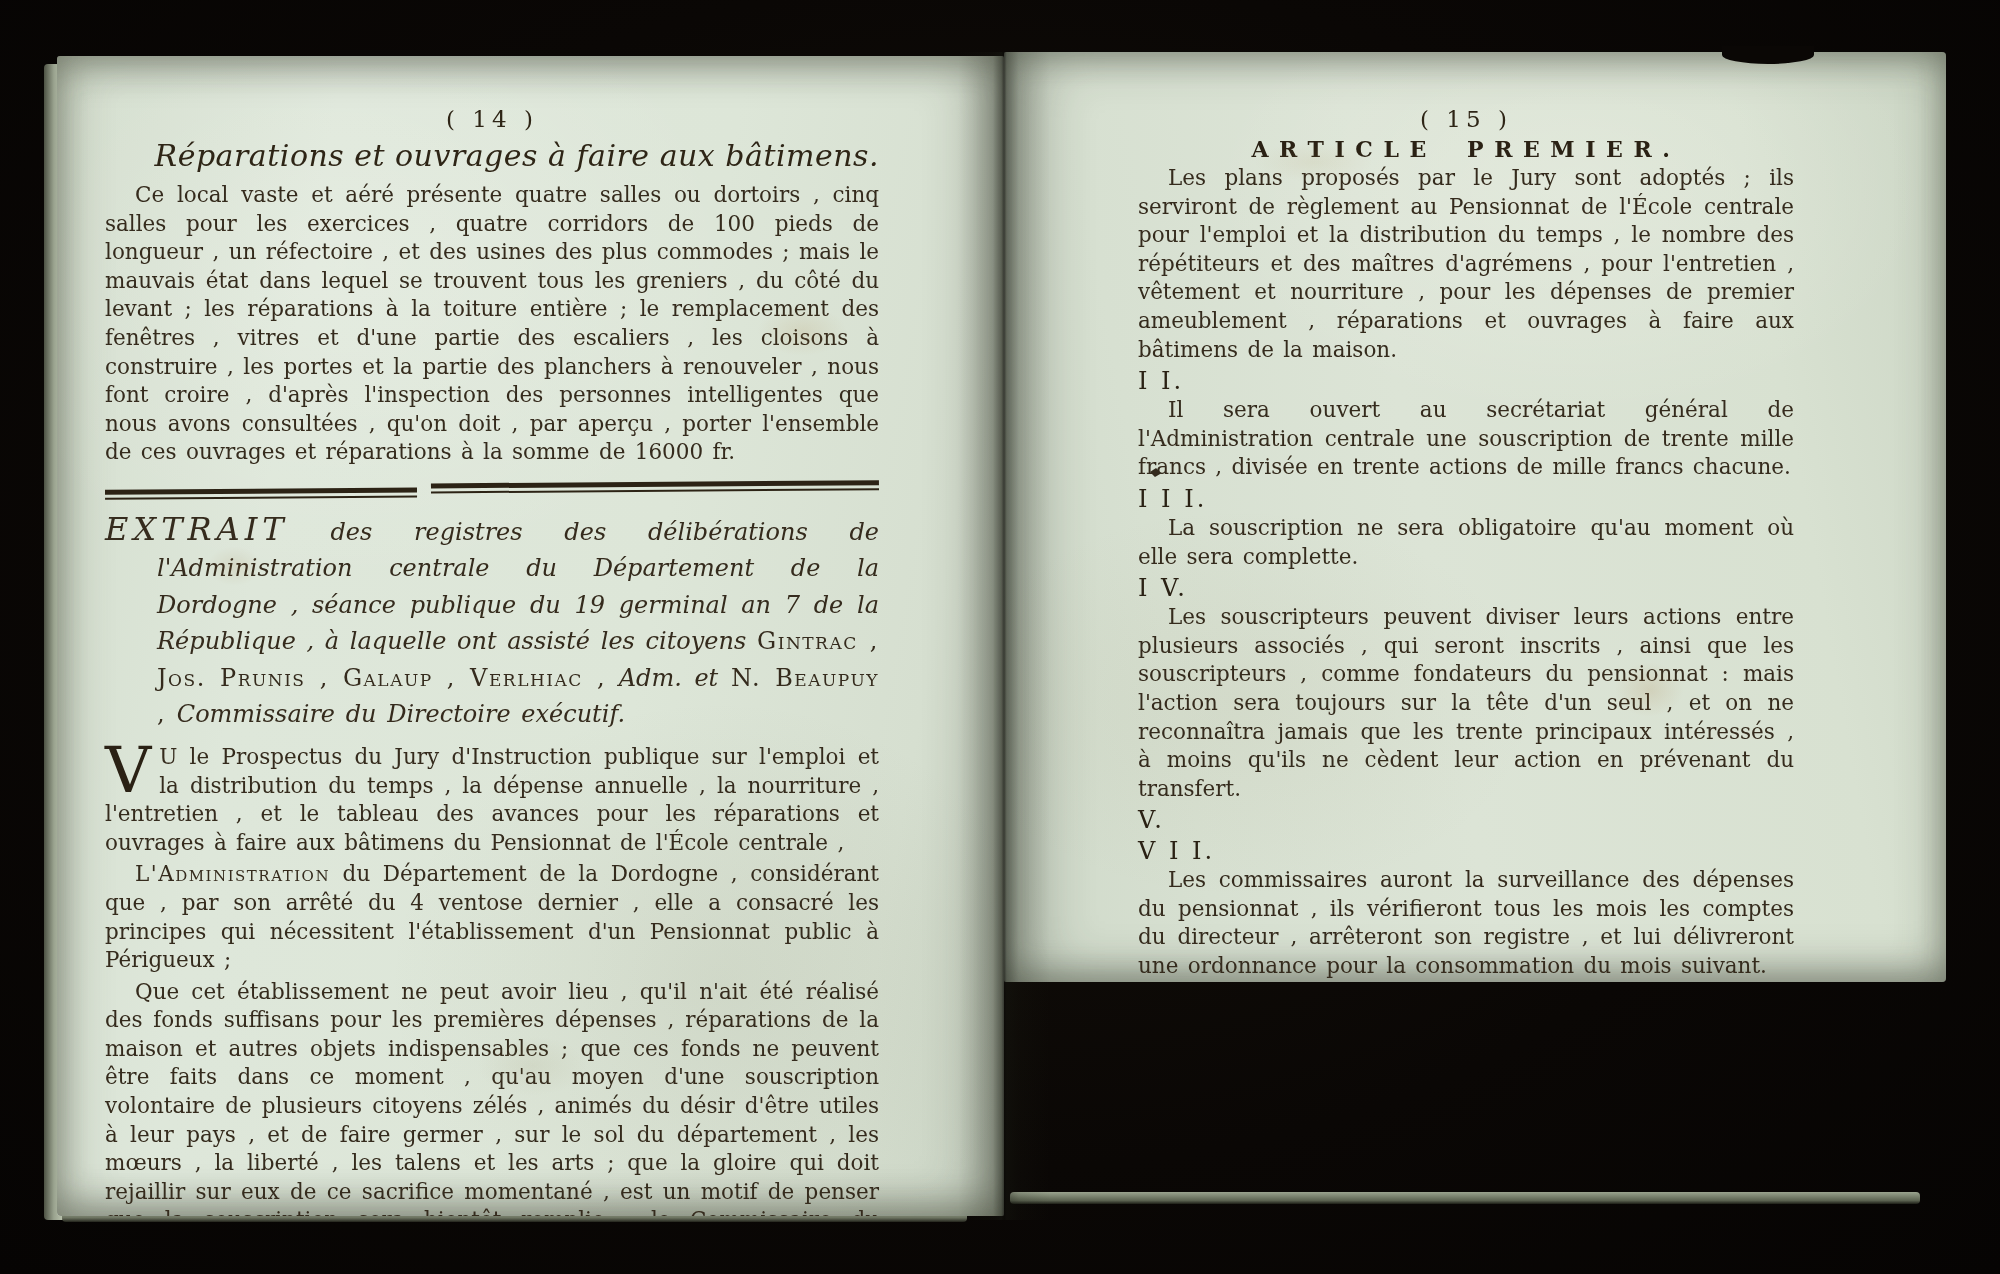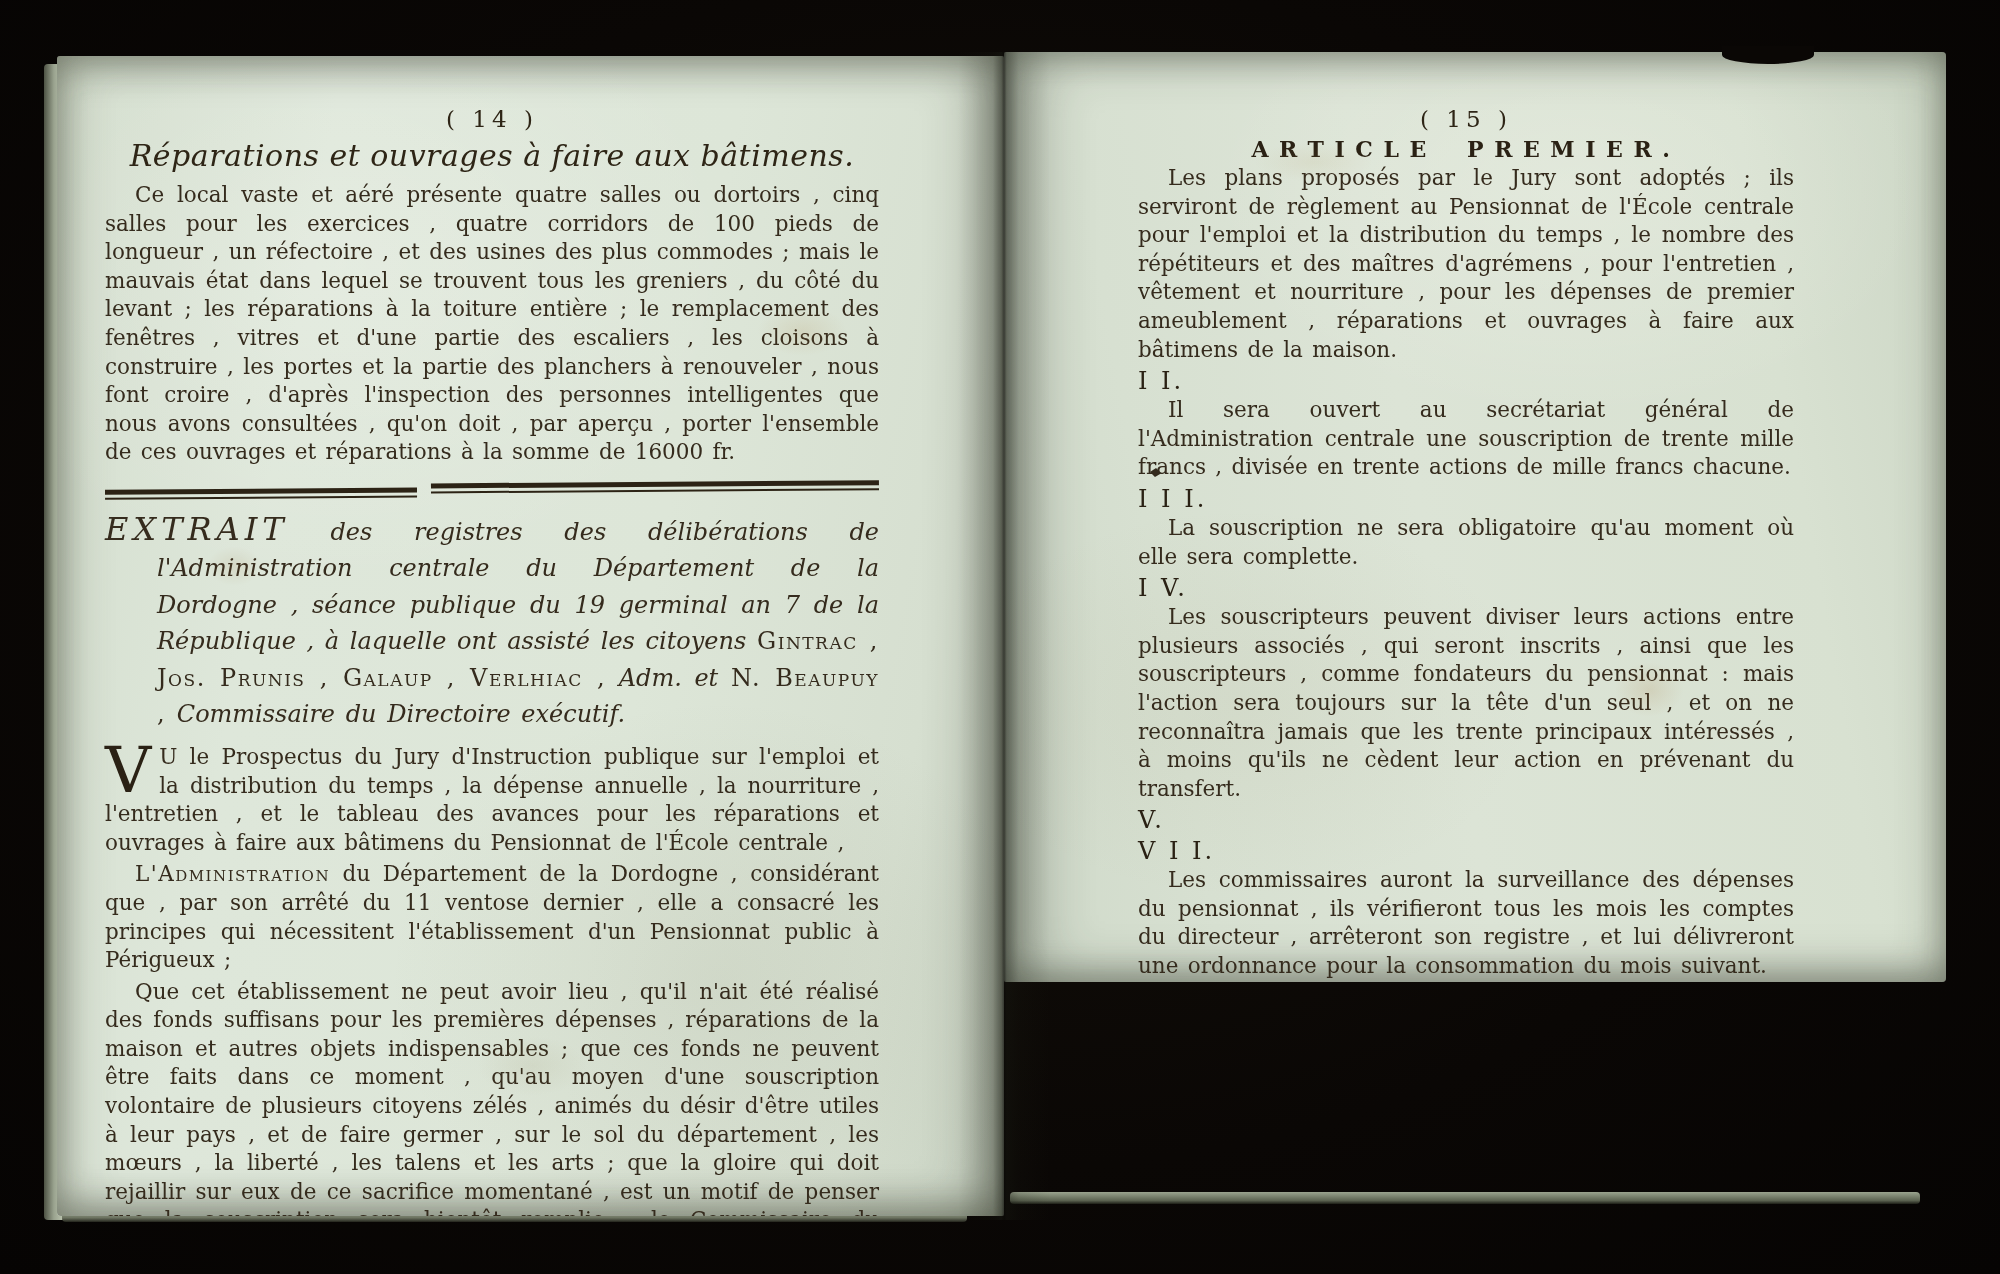--- a/index.html
+++ b/index.html
@@ -44,21 +44,21 @@
     position: absolute; left: 958px; top: 52px; width: 92px; height: 1168px; pointer-events: none; z-index: 5;
     background: linear-gradient(90deg, rgba(30,32,22,0) 0%, rgba(30,32,22,0.18) 38%, rgba(24,26,18,0.45) 47%, rgba(12,12,8,0.65) 50%, rgba(24,26,18,0.38) 53%, rgba(30,32,22,0.14) 66%, rgba(30,32,22,0) 100%);
   }
   .top-notch { position: absolute; left: 1722px; top: 46px; width: 92px; height: 18px; background: #0a0705; border-radius: 0 0 50% 50%; z-index: 6; }
 
   .inner { position: absolute; }
   .inner-left  { left: 48px;  top: 50px;  width: 774px; }
   .inner-right { left: 134px; top: 54px;  width: 656px; }
 
   .pagenum { text-align: center; font-size: 23px; letter-spacing: 5px; color: #2e2516; }
-  .section-title { margin: 6px 0 8px; text-align: center; font-style: italic; font-weight: normal; font-size: 30px; letter-spacing: 0.5px; color: #2e2516; }
+  .section-title { margin: 6px 0 8px; text-align: right; font-style: italic; font-weight: normal; font-size: 30px; letter-spacing: 0.5px; color: #2e2516; }
   .body { margin: 0 0 3px; font-size: 21.5px; line-height: 28.6px; text-align: justify; word-spacing: 2.5px; }
   .indent { text-indent: 30px; }
   .article-heading { margin: 4px 0 2px; text-align: center; font-weight: bold; font-size: 22px; letter-spacing: 0.48em; word-spacing: 0.55em; color: #2a2114; }
   .numeral { margin: 3px 0 1px; font-size: 24px; letter-spacing: 3px; color: #2a2114; }
 
   .double-rule { margin: 16px 0 14px; transform: rotate(-0.4deg); display: flex; gap: 14px; }
   .rule-seg { border-top: 5px solid #2c2315; border-bottom: 2px solid #2c2315; height: 3px; }
   .rule-seg.seg1 { width: 41%; margin-top: 4px; }
   .rule-seg.seg2 { width: 59%; }
 
@@ -89,21 +89,21 @@
 
     <div class="double-rule">
       <span class="rule-seg seg1"></span>
       <span class="rule-seg seg2"></span>
     </div>
 
     <p class="extrait"><span class="extrait-lead">EXTRAIT</span><span> des registres des délibérations de l'Administration centrale du Département de la Dordogne , séance publique du 19 germinal an 7 de la République , à laquelle ont assisté les citoyens </span><span class="sc">Gintrac , Jos. Prunis , Galaup , Verlhiac ,</span><span> Adm. et </span><span class="sc">N. Beaupuy ,</span><span> Commissaire du Directoire exécutif.</span></p>
 
     <p class="body vu"><span class="dropcap">V</span><span>U le Prospectus du Jury d'Instruction publique sur l'emploi et la distribution du temps , la dépense annuelle , la nourriture , l'entretien , et le tableau des avances pour les réparations et ouvrages à faire aux bâtimens du Pensionnat de l'École centrale ,</span></p>
 
-    <p class="body indent"><span class="sc">L'Administration</span><span> du Département de la Dordogne , considérant que , par son arrêté du 11 ventose dernier , elle a consacré les principes qui nécessitent l'établissement d'un Pensionnat public à Périgueux ;</span></p>
+    <p class="body indent"><span class="sc">L'Administration</span><span> du Département de la Dordogne , considérant que , par son arrêté du 4 ventose dernier , elle a consacré les principes qui nécessitent l'établissement d'un Pensionnat public à Périgueux ;</span></p>
 
     <p class="body indent">Que cet établissement ne peut avoir lieu , qu'il n'ait été réalisé des fonds suffisans pour les premières dépenses , réparations de la maison et autres objets indispensables ; que ces fonds ne peuvent être faits dans ce moment , qu'au moyen d'une souscription volontaire de plusieurs citoyens zélés , animés du désir d'être utiles à leur pays , et de faire germer , sur le sol du département , les mœurs , la liberté , les talens et les arts ; que la gloire qui doit rejaillir sur eux de ce sacrifice momentané , est un motif de penser que la souscription sera bientôt remplie ; le Commissaire du Directoire exécutif entendu , Arrête :</p>
   </div>
 
   <div class="stain" style="left:700px; top:250px; width:90px; height:50px; background: radial-gradient(ellipse, rgba(165,125,60,0.14), rgba(165,125,60,0) 70%);"></div>
   <div class="stain" style="left:150px; top:490px; width:55px; height:40px; background: radial-gradient(ellipse, rgba(150,110,55,0.12), rgba(150,110,55,0) 70%);"></div>
   <div class="stain" style="left:420px; top:980px; width:110px; height:60px; background: radial-gradient(ellipse, rgba(140,130,85,0.10), rgba(140,130,85,0) 70%);"></div>
 </div>
 
 <div class="page page-right">

